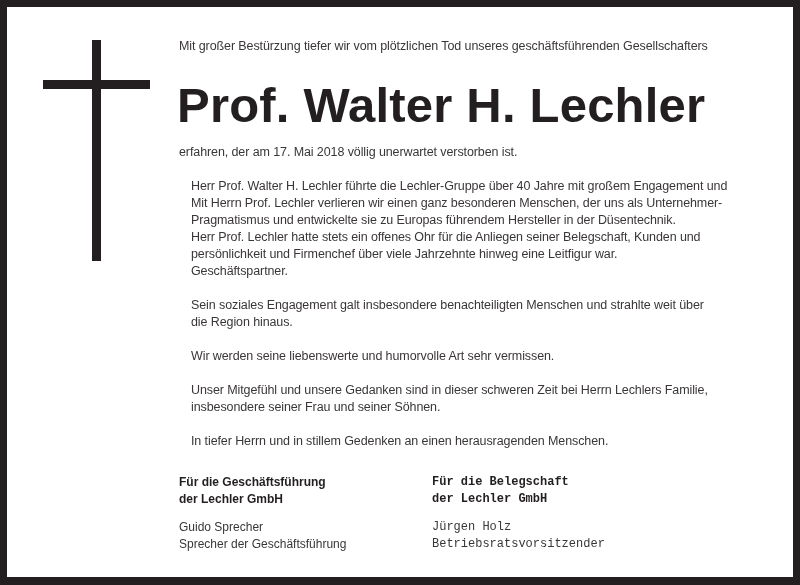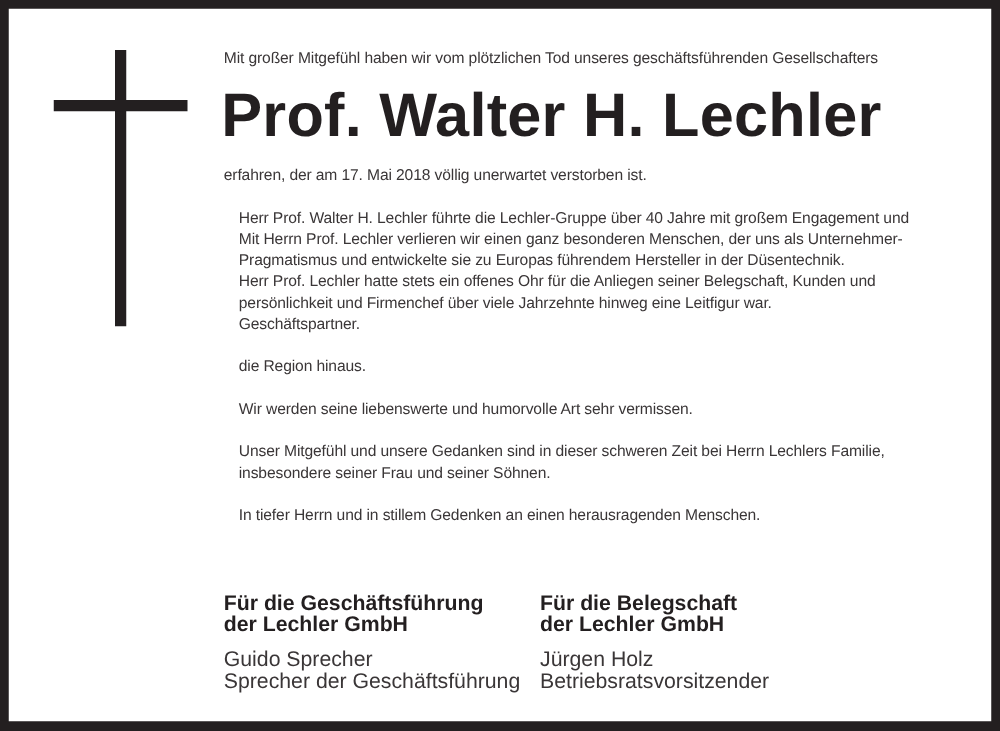--- a/index.html
+++ b/index.html
@@ -24,67 +24,68 @@
   }
   .content {
     position: absolute; left: 179px; top: 38px; width: 580px;
   }
   .intro {
     font-size: 12.5px; line-height: 16px; margin: 0;
     color: #3a3637; white-space: nowrap; letter-spacing: -0.1px;
   }
   .name {
     font-size: 49px; line-height: 58px; font-weight: bold;
-    margin: 10px 0 0 -2px; color: #231f20; letter-spacing: 0.2px;
+    margin: 22px 0 0 -2px; color: #231f20; letter-spacing: 0.2px;
     white-space: nowrap;
   }
   .para {
     font-size: 12.5px; line-height: 17px; margin: 0; color: #3a3637;
     letter-spacing: -0.1px;
   }
   .para .ln { display: block; white-space: nowrap; }
   .p-after { margin-top: 10px; }
   .gap { margin-top: 17px; margin-left: 12px; }
   .sigs {
     position: absolute; left: 179px; top: 474px; width: 560px;
   }
   .sig {
-    position: absolute; top: 0; font-size: 17px; color: #231f20;
+    position: absolute; top: 0; font-size: 12px; color: #231f20;
   }
   .sig.left { left: 0; }
-  .sig.right { left: 253px; }
+  .sig.right { left: 253px; font-family: Liberation Mono, monospace; }
   .sig .org { font-weight: bold; line-height: 17px; display: block; white-space: nowrap; }
   .sig .person { line-height: 17px; display: block; color: #3a3637; white-space: nowrap; }
   .sig .person.first { margin-top: 11px; }
 </style>
 </head>
 <body>
 
 <div class="frame"></div>
 
 <div class="cross-v"></div>
 <div class="cross-h"></div>
 
 <div class="content">
-  <p class="intro">Mit großer Mitgefühl haben wir vom plötzlichen Tod unseres geschäftsführenden Gesellschafters</p>
+  <p class="intro">Mit großer Bestürzung tiefer wir vom plötzlichen Tod unseres geschäftsführenden Gesellschafters</p>
   <h1 class="name">Prof. Walter H. Lechler</h1>
   <p class="para p-after">
     <span class="ln">erfahren, der am 17. Mai 2018 völlig unerwartet verstorben ist.</span>
   </p>
 
   <p class="para gap">
     <span class="ln">Herr Prof. Walter H. Lechler führte die Lechler-Gruppe über 40 Jahre mit großem Engagement und</span>
     <span class="ln">Mit Herrn Prof. Lechler verlieren wir einen ganz besonderen Menschen, der uns als Unternehmer-</span>
     <span class="ln">Pragmatismus und entwickelte sie zu Europas führendem Hersteller in der Düsentechnik.</span>
     <span class="ln">Herr Prof. Lechler hatte stets ein offenes Ohr für die Anliegen seiner Belegschaft, Kunden und</span>
     <span class="ln">persönlichkeit und Firmenchef über viele Jahrzehnte hinweg eine Leitfigur war.</span>
     <span class="ln">Geschäftspartner.</span>
   </p>
 
   <p class="para gap">
+    <span class="ln">Sein soziales Engagement galt insbesondere benachteiligten Menschen und strahlte weit über</span>
     <span class="ln">die Region hinaus.</span>
   </p>
 
   <p class="para gap">
     <span class="ln">Wir werden seine liebenswerte und humorvolle Art sehr vermissen.</span>
   </p>
 
   <p class="para gap">
     <span class="ln">Unser Mitgefühl und unsere Gedanken sind in dieser schweren Zeit bei Herrn Lechlers Familie,</span>
     <span class="ln">insbesondere seiner Frau und seiner Söhnen.</span>

